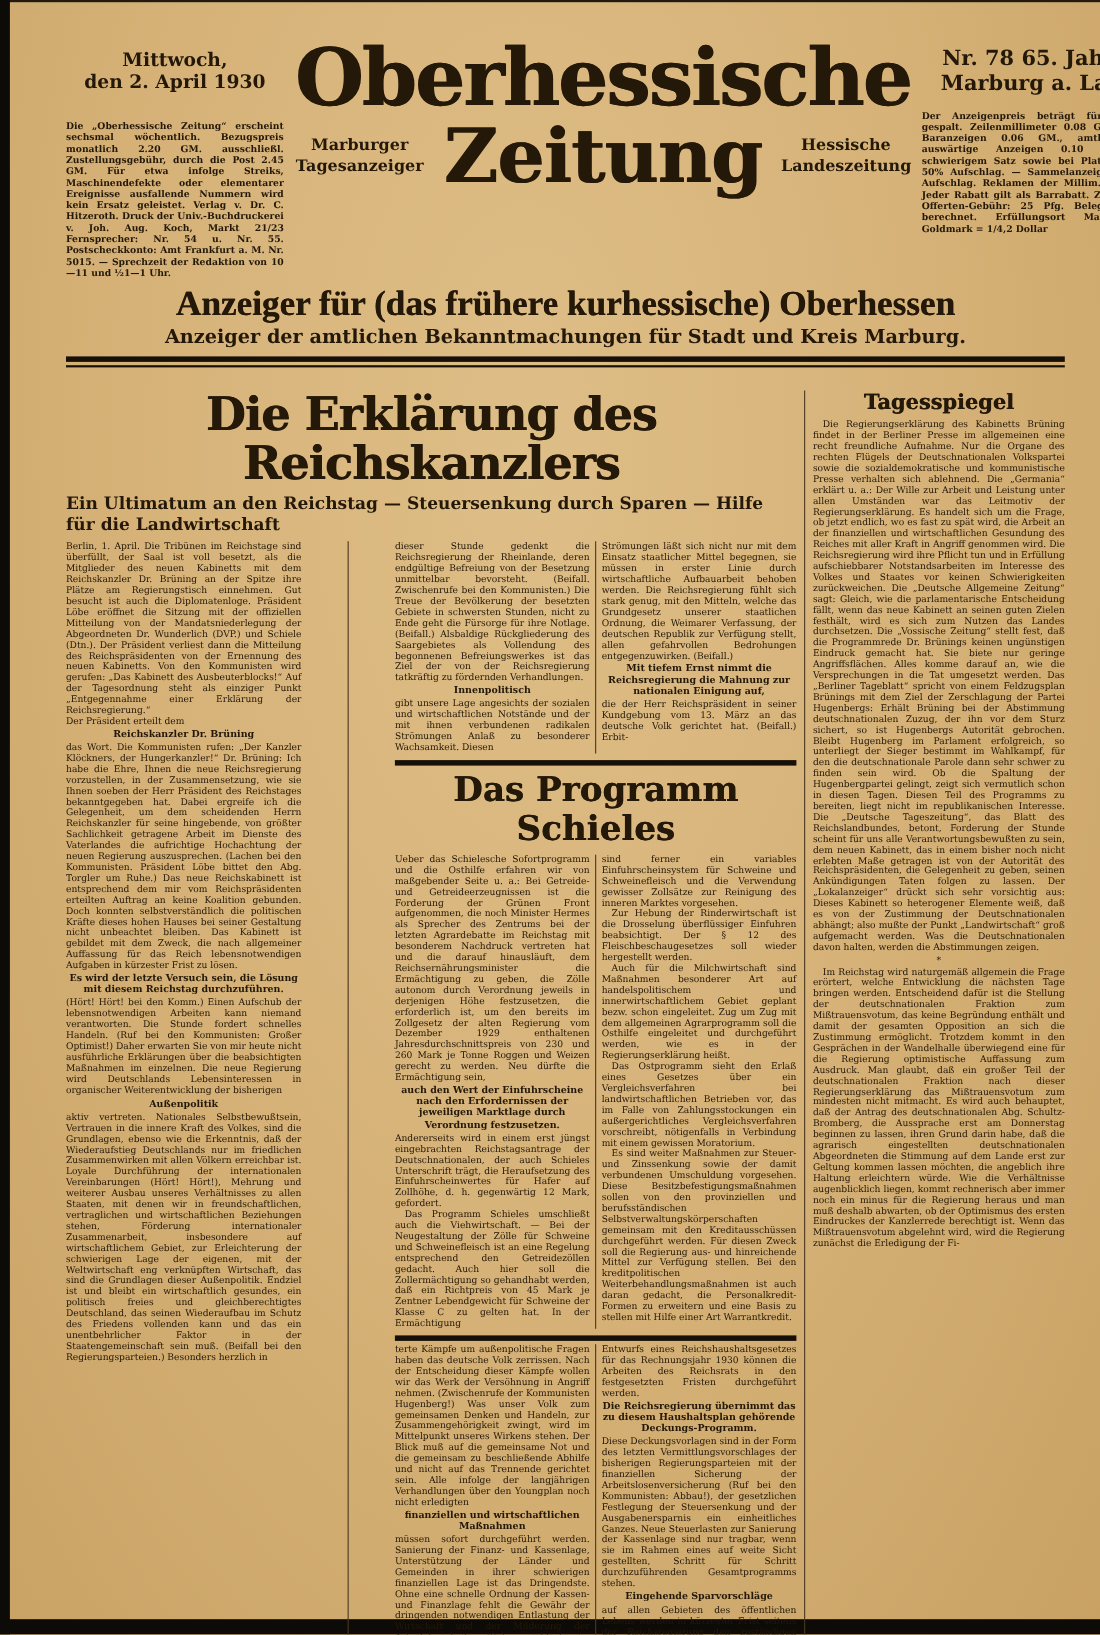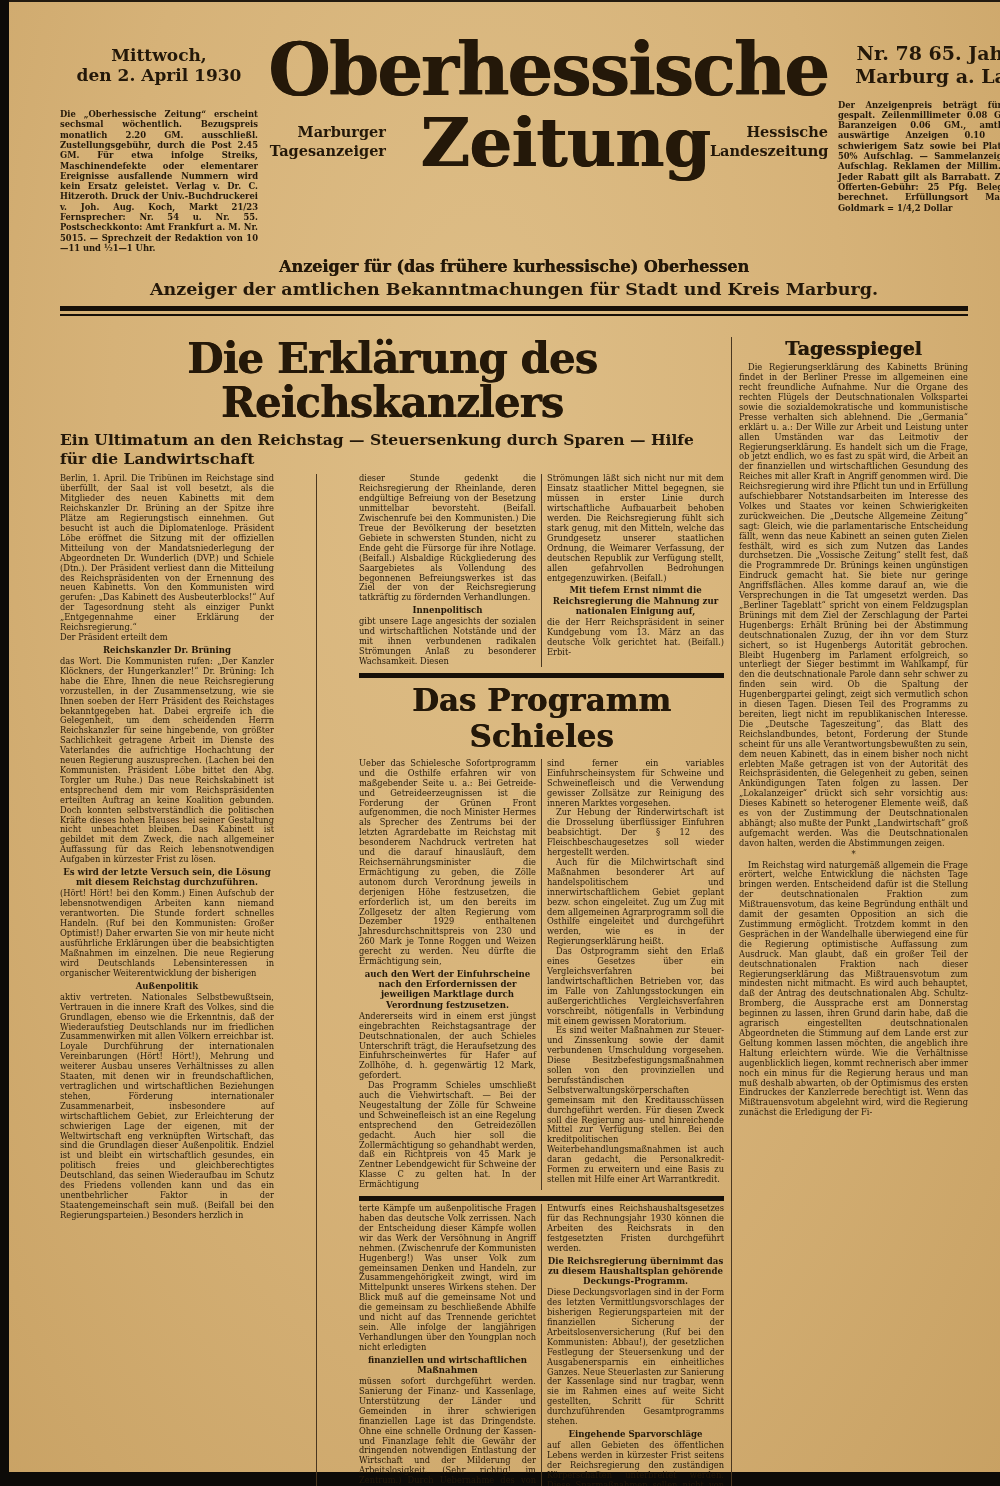--- a/index.html
+++ b/index.html
@@ -28,31 +28,31 @@
   .smallprint {
     margin-top:24px; font-size:8.4px; line-height:10.3px;
     text-align:justify; font-weight:bold;
   }
   .title-wrap { text-align:center; }
   .title1 {
     font-size:72px; font-weight:bold; letter-spacing:-2px; line-height:1.0;
     text-shadow:0.6px 0 0 currentColor;
   }
   .title-row2 { display:flex; align-items:center; margin-top:2px; }
-  .side-tag { width:118px; font-size:14.5px; font-weight:bold; line-height:1.3; text-align:right; }
+  .side-tag { width:118px; font-size:14.5px; font-weight:bold; line-height:1.3; text-align:center; }
   .title2 {
     flex:1; font-size:68px; font-weight:bold; letter-spacing:-1px; line-height:1.0;
-    text-shadow:0.6px 0 0 currentColor; text-align:right;
+    text-shadow:0.6px 0 0 currentColor; text-align:center;
   }
   .mast-right { padding-top:8px; text-align:center; }
   .issueline { font-size:19px; font-weight:bold; line-height:1.2; }
   .mast-right .smallprint { margin-top:12px; }
 
-  .subtitle1 { text-align:center; font-size:16px; font-weight:bold; margin-top:4px;
-               text-shadow:0.4px 0 0 currentColor; }
+  .subtitle1 { text-align:center; font-size:32px; font-weight:bold; margin-top:4px;
+               text-shadow:0.4px 0 0 currentColor;font-family:Liberation Serif, serif; }
   .subtitle2 { text-align:center; font-size:17.5px; font-weight:bold; margin-top:3px; }
 
   .rule-double { margin-top:7px; height:10px;
     border-top:5px solid #171008; border-bottom:2px solid #171008; }
 
   
   .main { display:flex; margin-top:21px; align-items:stretch; }
   .main-left { width:664px; }
   .vr-main { width:1px; background:#4a3720; margin:0 7px; }
   .tages { flex:1; }

